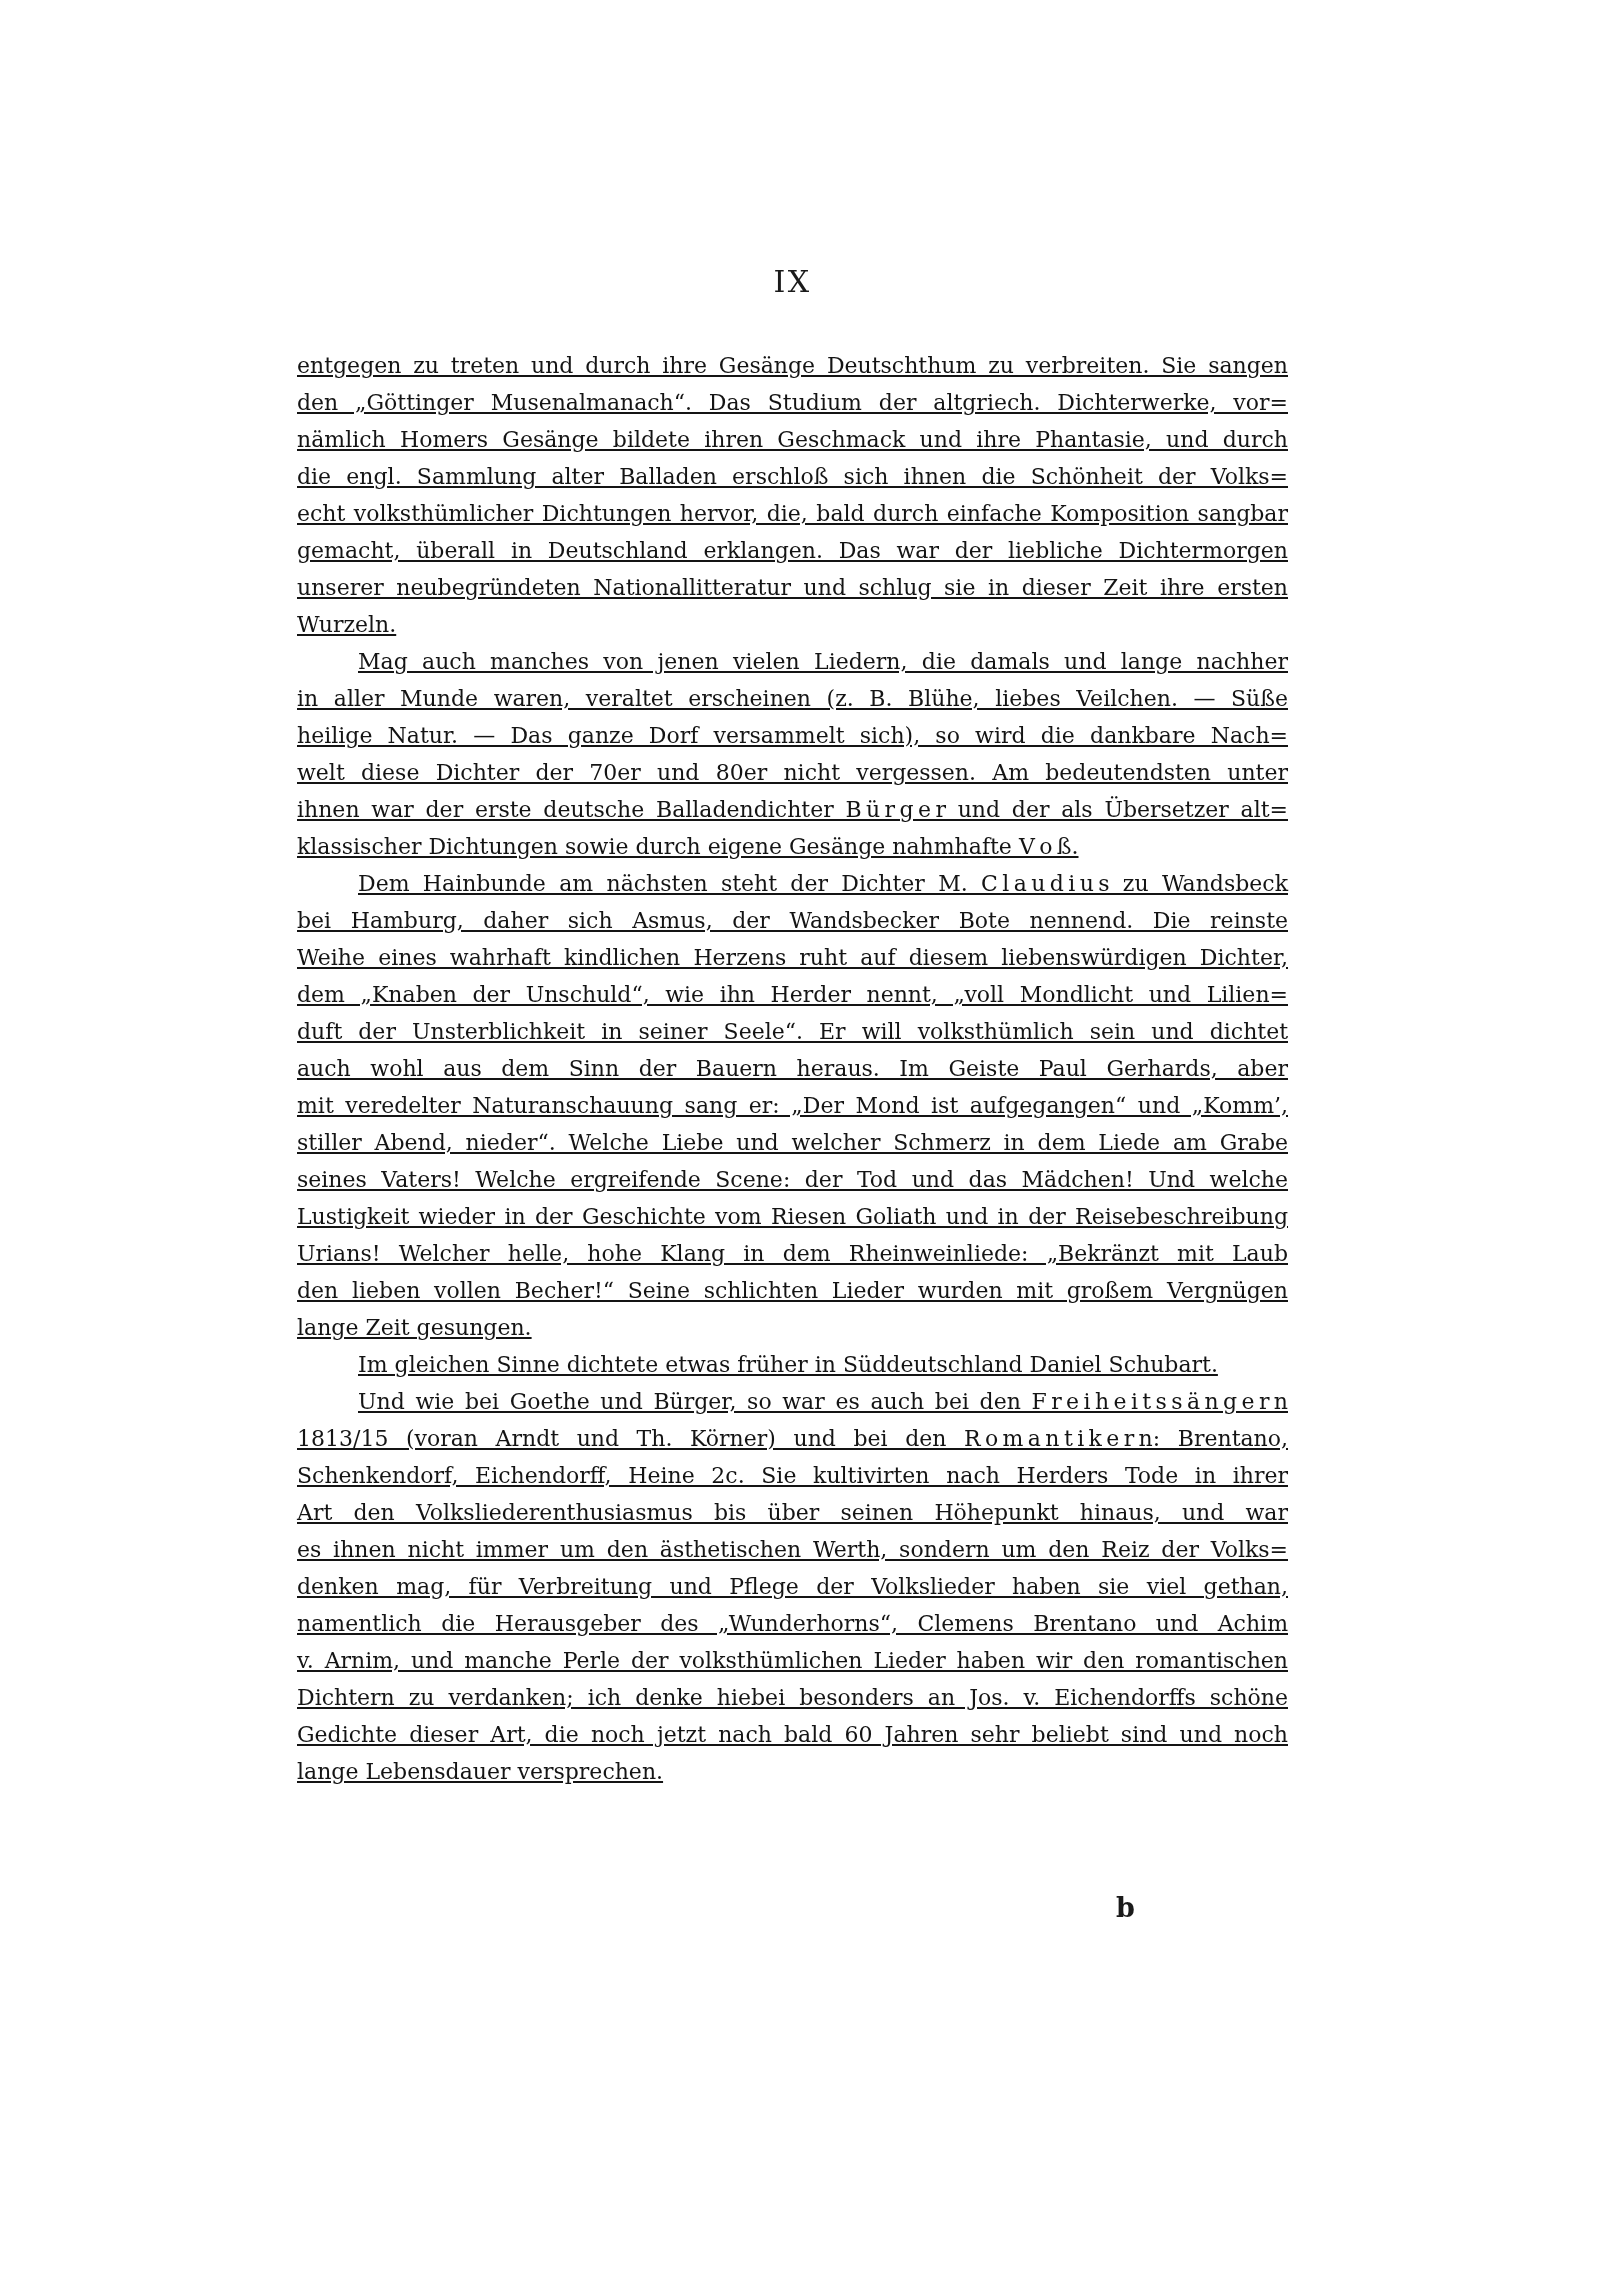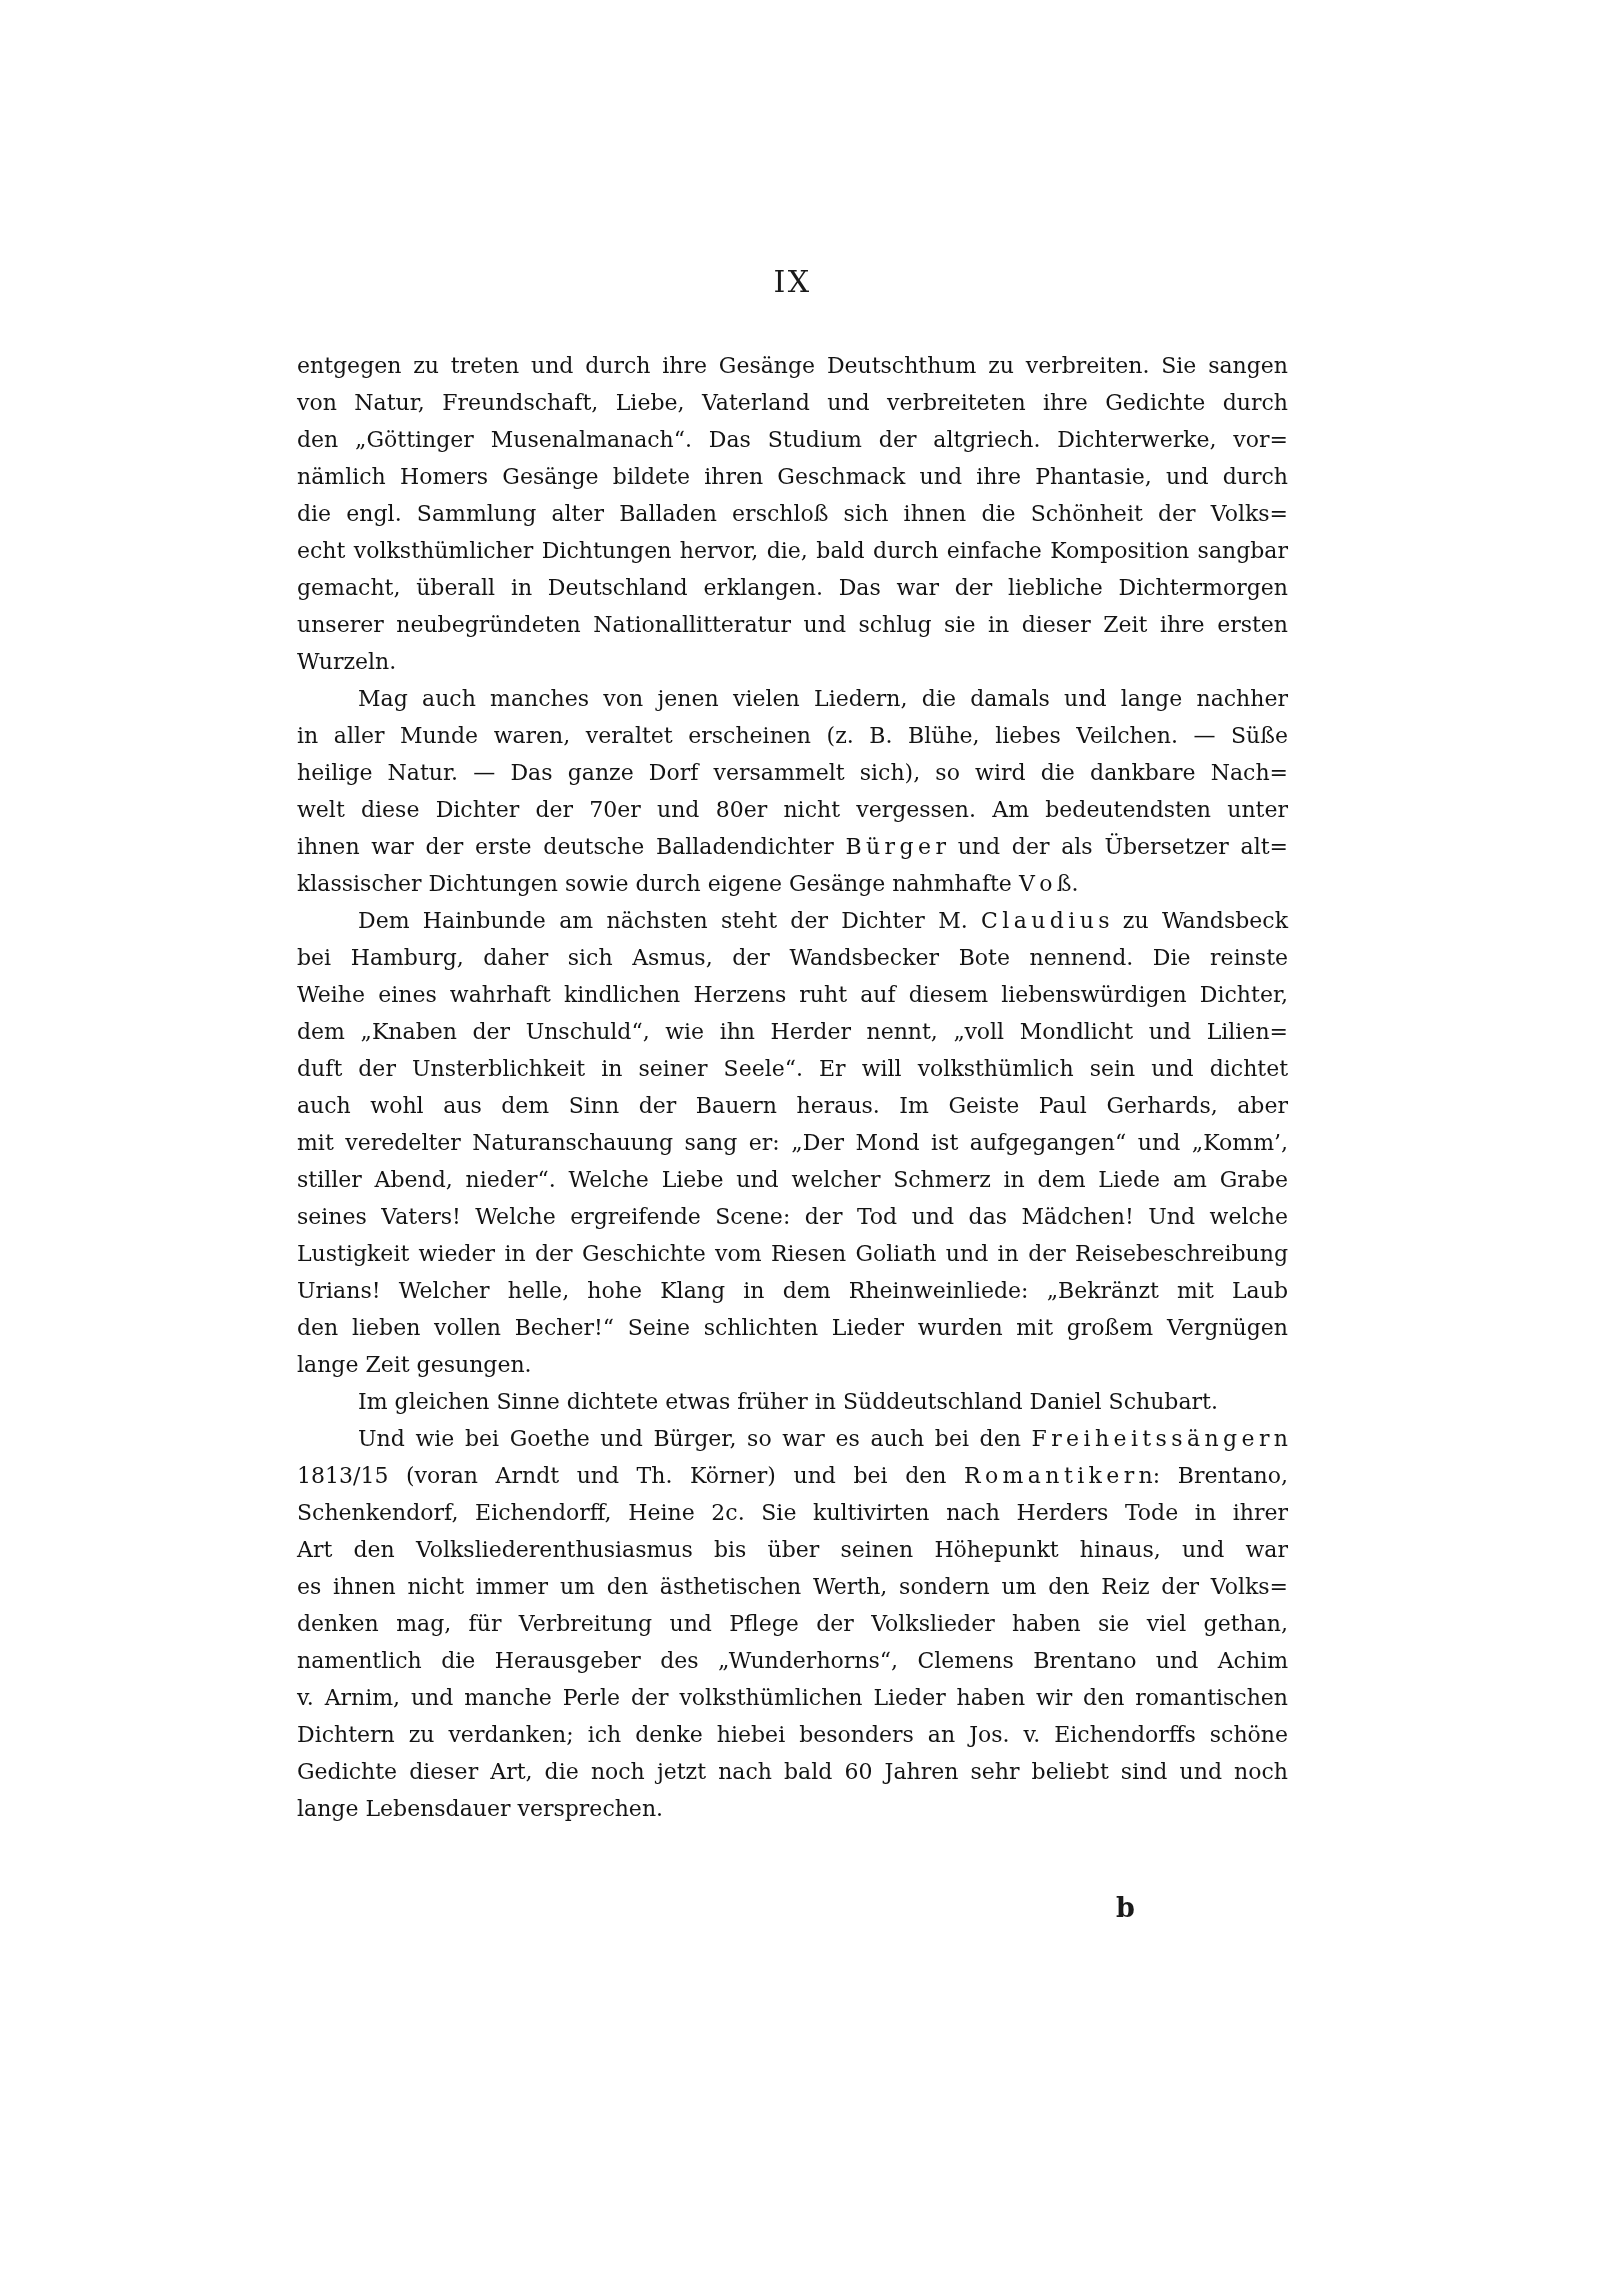--- a/index.html
+++ b/index.html
@@ -24,21 +24,21 @@
   }
   .text-block {
     position: absolute;
     top: 347px;
     left: 297px;
     width: 991px;
     font-size: 22px;
     line-height: 37px;
     color: #141414;
   }
-  .para { margin: 0; }
+  .para { margin: 0; text-decoration: underline; }
   .line {
     white-space: normal;
     text-align: justify;
     text-align-last: justify;
   }
   .line.last { text-align-last: left; }
   .line.indent { text-indent: 61px; }
   .signature-mark {
     position: absolute;
     top: 1892px;
@@ -50,21 +50,20 @@
 </style>
 </head>
 <body>
 
 <div class="page">
   <div class="page-number">IX</div>
 
   <div class="text-block">
       <div class="para">
         <div class="line">entgegen zu treten und durch ihre Gesänge Deutschthum zu verbreiten.  Sie sangen</div>
-        <div class="line">von Natur, Freundschaft, Liebe, Vaterland und verbreiteten ihre Gedichte durch</div>
         <div class="line">den „Göttinger Musenalmanach“.  Das Studium der altgriech. Dichterwerke, vor=</div>
         <div class="line">nämlich Homers Gesänge bildete ihren Geschmack und ihre Phantasie, und durch</div>
         <div class="line">die engl. Sammlung alter Balladen erschloß sich ihnen die Schönheit der Volks=</div>
         <div class="line">echt volksthümlicher Dichtungen hervor, die, bald durch einfache Komposition sangbar</div>
         <div class="line">gemacht, überall in Deutschland erklangen.  Das war der liebliche Dichtermorgen</div>
         <div class="line">unserer neubegründeten Nationallitteratur und schlug sie in dieser Zeit ihre ersten</div>
         <div class="line last">Wurzeln.</div>
       </div>
       <div class="para">
         <div class="line indent">Mag auch manches von jenen vielen Liedern, die damals und lange nachher</div>

